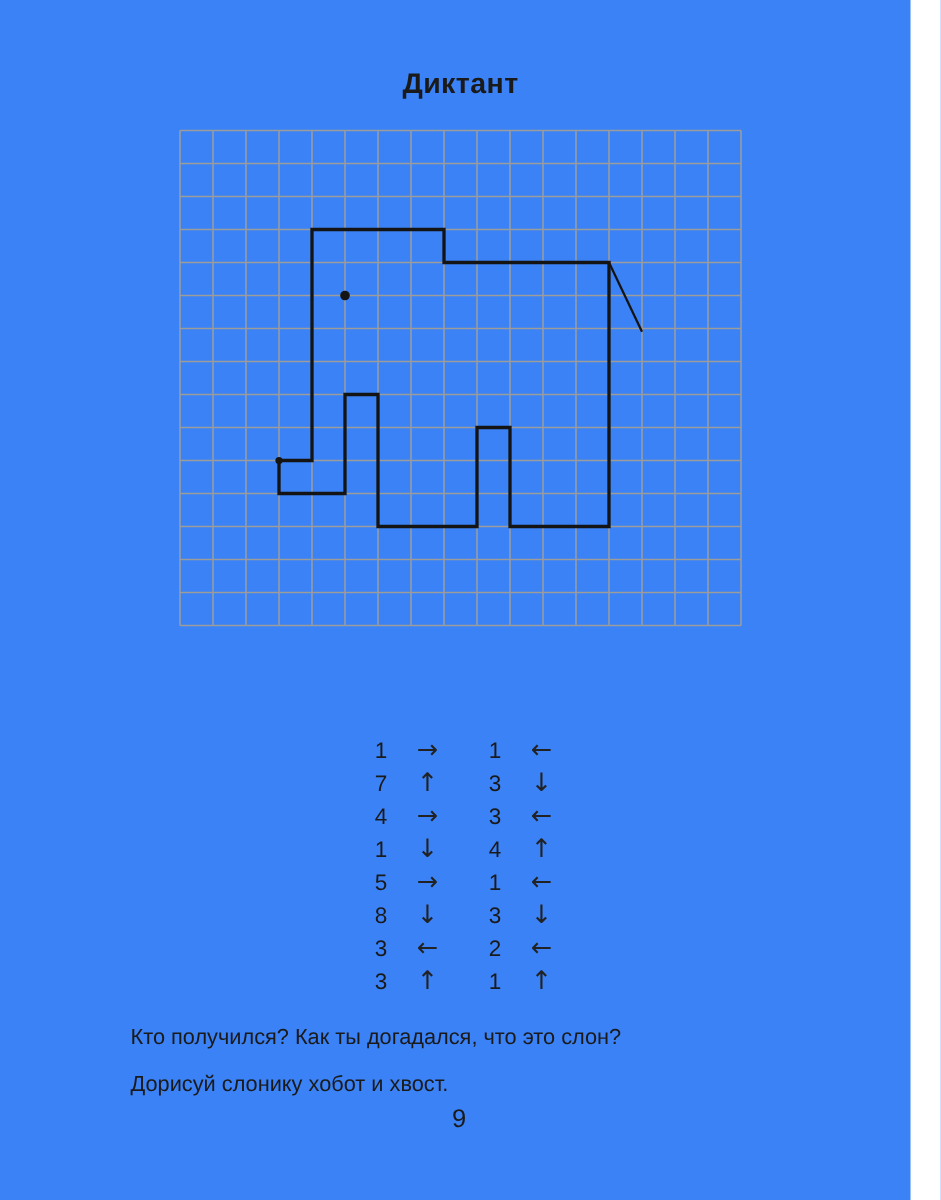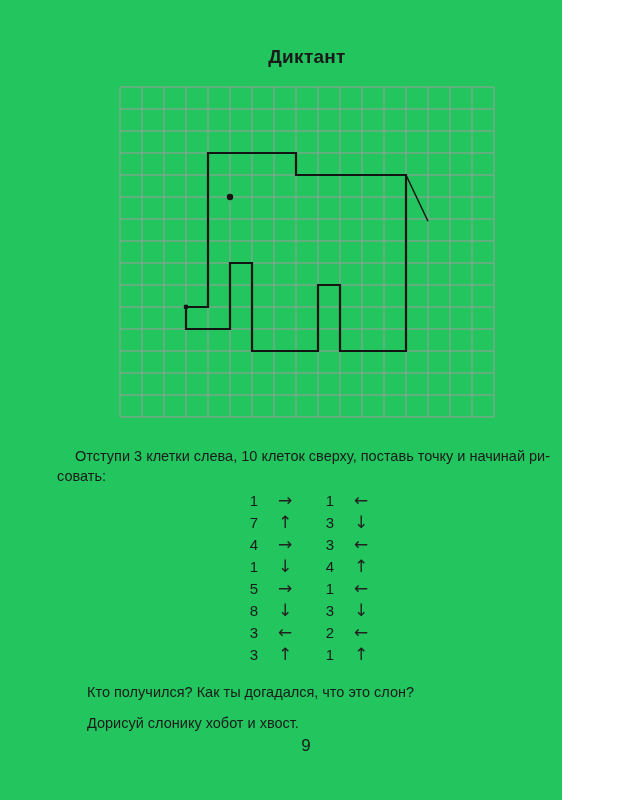--- a/index.html
+++ b/index.html
@@ -2,23 +2,23 @@
 <html><head>
 <meta charset="utf-8">
 <style>
   html, body {
     margin: 0;
     padding: 0;
     background: #ffffff;
   }
   .page {
     position: relative;
-    width: 562px;
+    width: 607px;
     height: 800px;
-    background: #22c55e;
+    background: #3b82f6;
     font-family: "Liberation Sans", sans-serif;
     color: #1a1a1a;
     overflow: hidden;
   }
   .title {
     position: absolute;
     top: 46px;
     left: 0;
     width: 614px;
     text-align: center;
@@ -142,24 +142,20 @@
         <line x1="1" y1="287" x2="375" y2="287" stroke="#9c9c9c" stroke-width="1"></line>
         <line x1="1" y1="309" x2="375" y2="309" stroke="#9c9c9c" stroke-width="1"></line>
         <line x1="1" y1="331" x2="375" y2="331" stroke="#9c9c9c" stroke-width="1"></line>
         <polyline points="67,221 89,221 89,67 177,67 177,89 287,89 287,265 221,265 221,199 199,199 199,265 133,265 133,177 111,177 111,243 67,243 67,221" fill="none" stroke="#141414" stroke-width="2.2" stroke-linejoin="miter"></polyline>
         <line x1="287" y1="89" x2="309" y2="135.2" stroke="#141414" stroke-width="1.5"></line>
         <circle cx="111" cy="111" r="3.2" fill="#141414"></circle>
         <circle cx="67" cy="221" r="2.4" fill="#141414"></circle>
       </svg>
   </div>
 
-  <div class="instructions">
-    <span class="line1">Отступи 3 клетки слева, 10 клеток сверху, поставь точку и начинай ри-</span>
-    <span class="line2">совать:</span>
-  </div>
 
   <div class="dictation">
     <div class="drow">
       <span class="dnum">1</span>
       <span class="darr">→</span>
       <span class="dnum">1</span>
       <span class="darr last">←</span>
     </div>
     <div class="drow">
       <span class="dnum">7</span>

